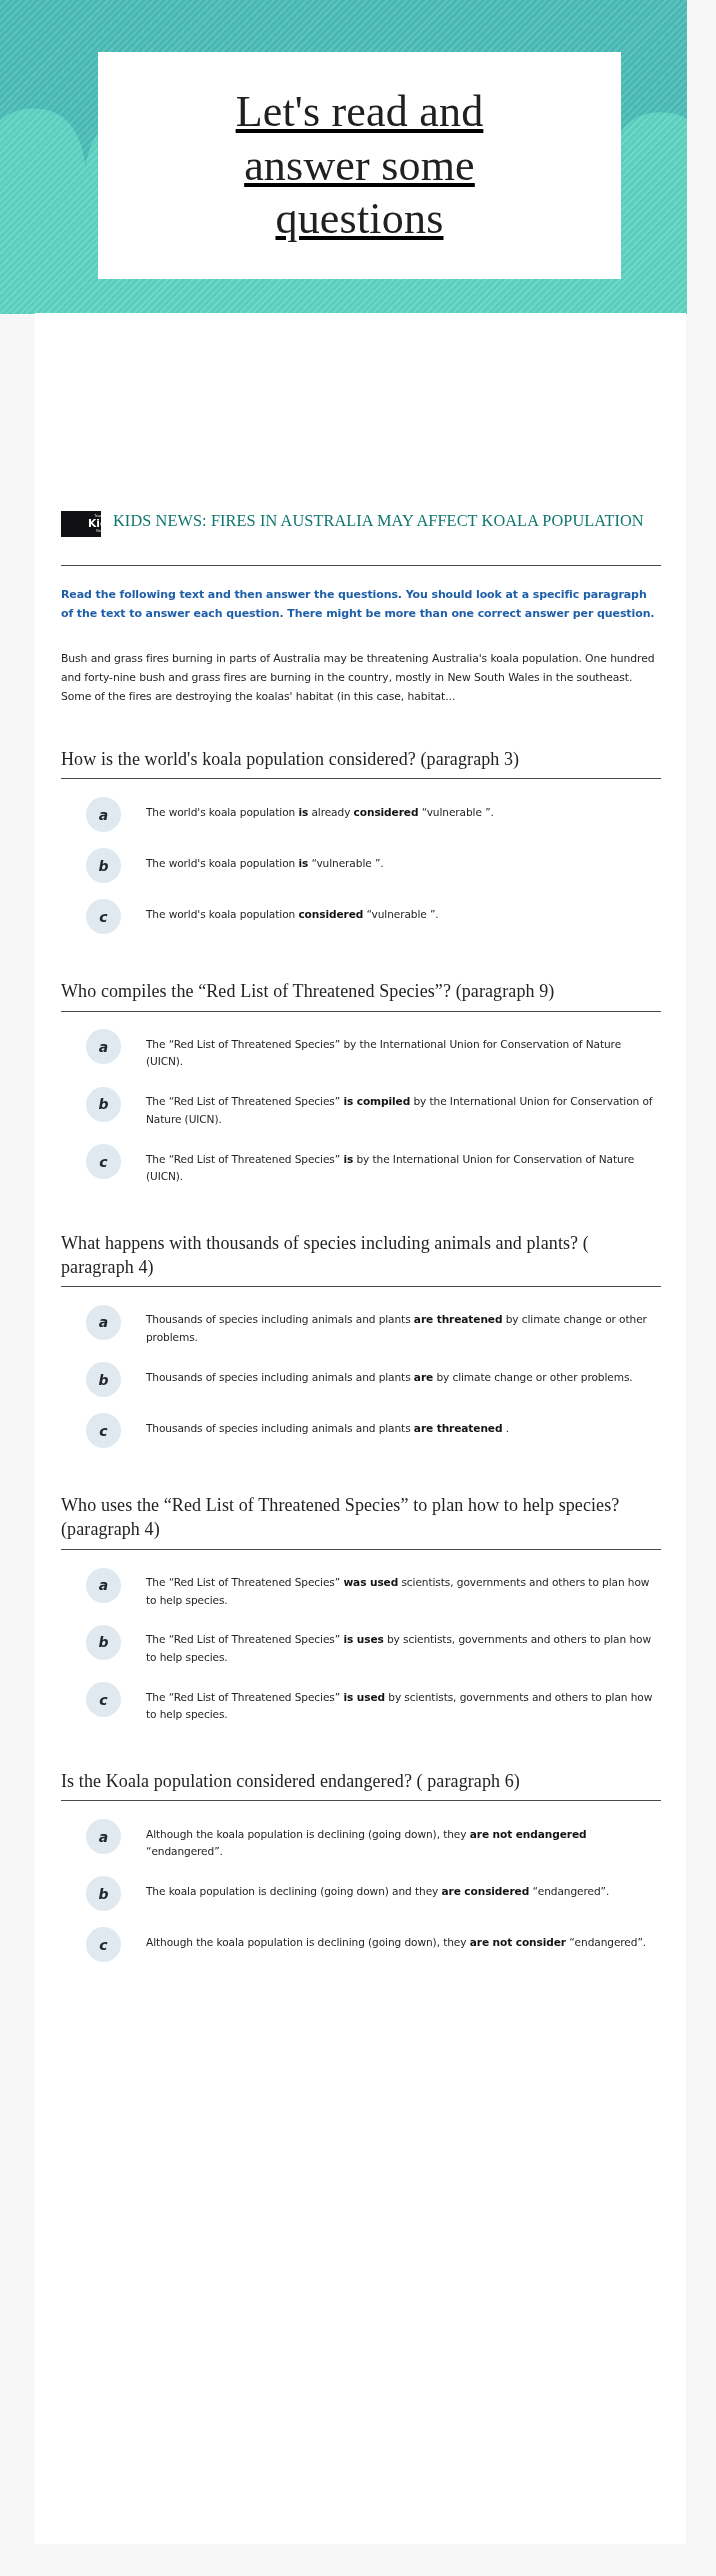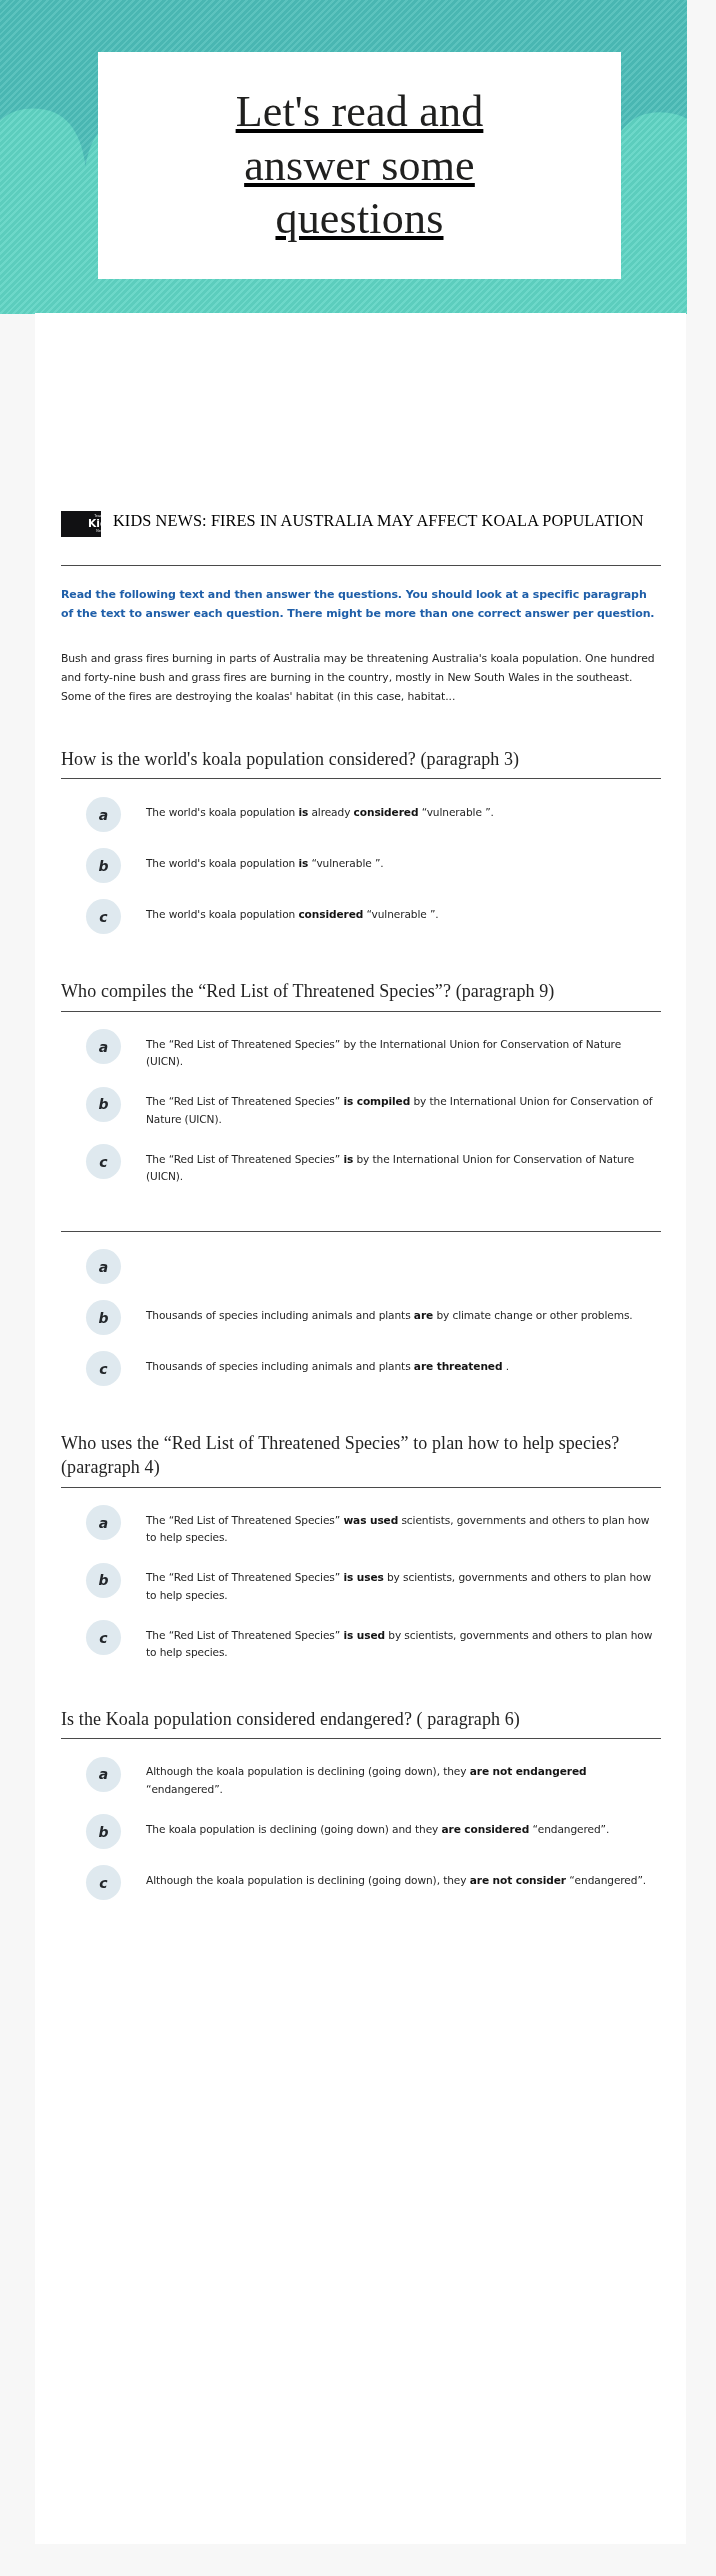--- a/index.html
+++ b/index.html
@@ -140,21 +140,21 @@
   .kids-logo .kl-bot {
     font-size: 3.4px;
     color: #ffffff;
     letter-spacing: 0.2px;
     line-height: 1;
   }
   .article-title {
     font-family: "Liberation Serif", serif;
     font-size: 16.3px;
     line-height: 1.34;
-    color: #000000;
+    color: #0f766e;
     letter-spacing: 0.1px;
     max-width: 556px;
   }
   .rule {
     height: 0.9px;
     background: #4a4a4a;
     margin: 28px 0 0 0;
   }
 
   
@@ -316,26 +316,28 @@
               </div>
               <div class="answer">
                 <div class="opt-circle">
                   <span class="opt-letter">c</span>
                 </div>
                 <div class="opt-text">The “Red List of Threatened Species” <b>is</b>  by the International Union for Conservation of Nature (UICN).</div>
               </div>
             </div>
           </div>
           <div class="question-block">
+            <div class="q-title">What happens with  thousands of species including animals and plants? ( paragraph 4)</div>
             <div class="q-rule"></div>
             <div class="answers">
               <div class="answer">
                 <div class="opt-circle">
                   <span class="opt-letter">a</span>
                 </div>
+                <div class="opt-text">Thousands of species including animals and plants <b>are threatened</b> by climate change or other problems.</div>
               </div>
               <div class="answer">
                 <div class="opt-circle">
                   <span class="opt-letter">b</span>
                 </div>
                 <div class="opt-text">Thousands of species including animals and plants <b>are</b>  by climate change or other problems.</div>
               </div>
               <div class="answer">
                 <div class="opt-circle">
                   <span class="opt-letter">c</span>

